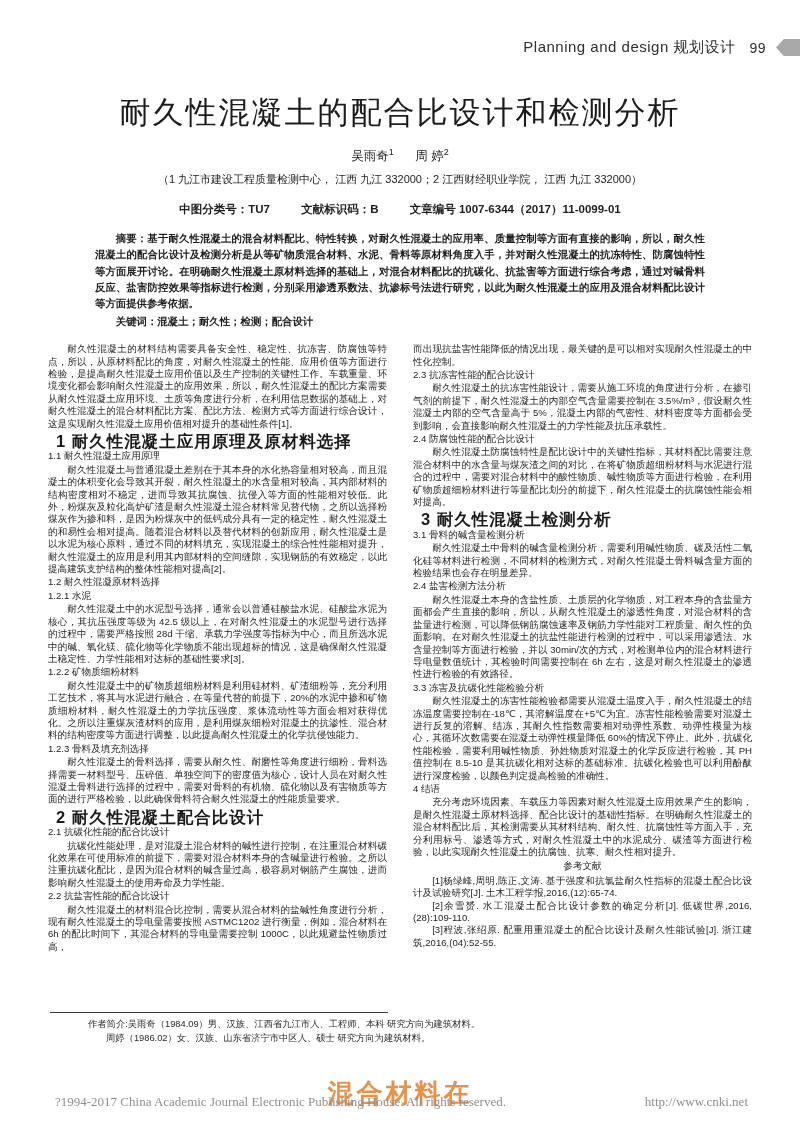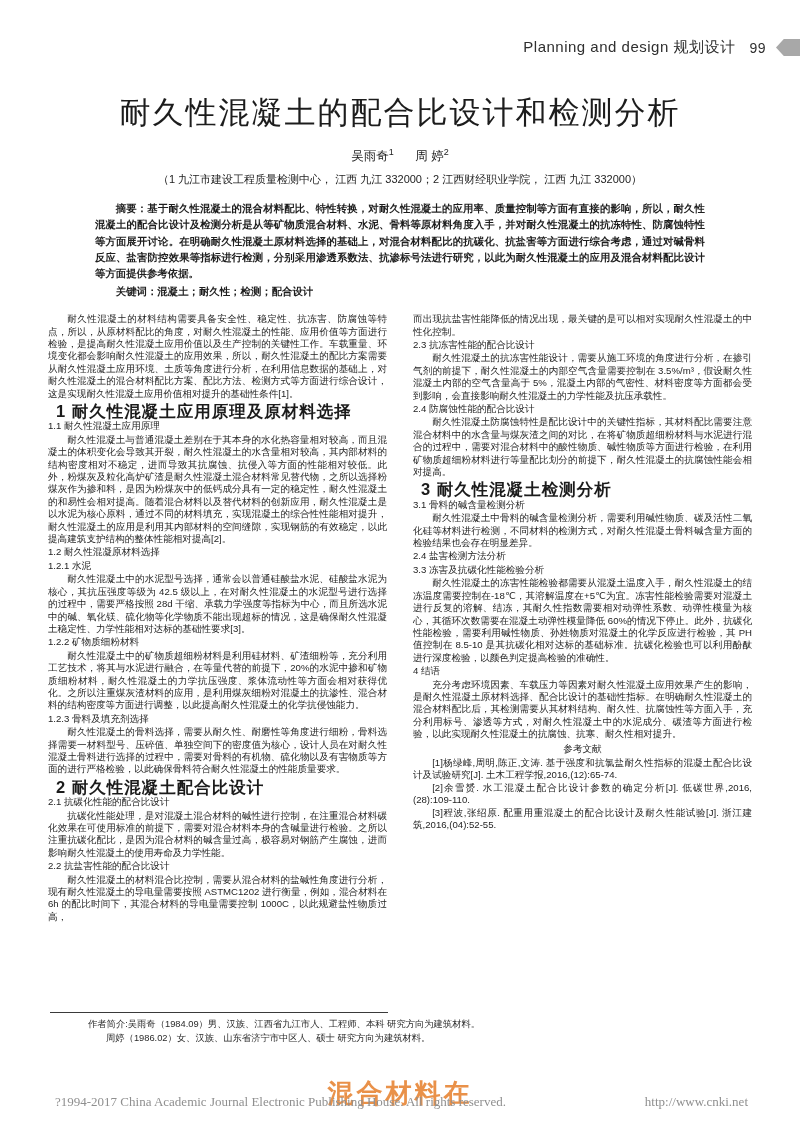--- a/index.html
+++ b/index.html
@@ -70,20 +70,25 @@
     <span class="arrow"></span>
   </div>
 
   <div class="front">
     <div class="title">耐久性混凝土的配合比设计和检测分析</div>
     <div class="authors">
       <span>吴雨奇</span><sup>1</sup>
       <span class="a2">周 婷</span><sup>2</sup>
     </div>
     <div class="affil">（1 九江市建设工程质量检测中心， 江西 九江 332000；2 江西财经职业学院， 江西 九江 332000）</div>
+    <div class="meta">
+      <span>中图分类号：TU7</span>
+      <span>文献标识码：B</span>
+      <span>文章编号 1007-6344（2017）11-0099-01</span>
+    </div>
     <div class="abs">
       <div class="abstract">摘要：基于耐久性混凝土的混合材料配比、特性转换，对耐久性混凝土的应用率、质量控制等方面有直接的影响，所以，耐久性混凝土的配合比设计及检测分析是从等矿物质混合材料、水泥、骨料等原材料角度入手，并对耐久性混凝土的抗冻特性、防腐蚀特性等方面展开讨论。在明确耐久性混凝土原材料选择的基础上，对混合材料配比的抗碳化、抗盐害等方面进行综合考虑，通过对碱骨料反应、盐害防控效果等指标进行检测，分别采用渗透系数法、抗渗标号法进行研究，以此为耐久性混凝土的应用及混合材料配比设计等方面提供参考依据。</div>
       <div class="keywords">关键词：混凝土；耐久性；检测；配合设计</div>
     </div>
   </div>
 
   <div class="cols">
     <div class="col">
         <div class="blk p">耐久性混凝土的材料结构需要具备安全性、稳定性、抗冻害、防腐蚀等特点，所以，从原材料配比的角度，对耐久性混凝土的性能、应用价值等方面进行检验，是提高耐久性混凝土应用价值以及生产控制的关键性工作。车载重量、环境变化都会影响耐久性混凝土的应用效果，所以，耐久性混凝土的配比方案需要从耐久性混凝土应用环境、土质等角度进行分析，在利用信息数据的基础上，对耐久性混凝土的混合材料配比方案、配比方法、检测方式等方面进行综合设计，这是实现耐久性混凝土应用价值相对提升的基础性条件[1]。</div>
         <div class="blk h1">1 耐久性混凝土应用原理及原材料选择</div>
@@ -105,20 +110,21 @@
     <div class="col">
         <div class="blk pc">而出现抗盐害性能降低的情况出现，最关键的是可以相对实现耐久性混凝土的中性化控制。</div>
         <div class="blk h2">2.3 抗冻害性能的配合比设计</div>
         <div class="blk p">耐久性混凝土的抗冻害性能设计，需要从施工环境的角度进行分析，在掺引气剂的前提下，耐久性混凝土的内部空气含量需要控制在 3.5%/m³，假设耐久性混凝土内部的空气含量高于 5%，混凝土内部的气密性、材料密度等方面都会受到影响，会直接影响耐久性混凝土的力学性能及抗压承载性。</div>
         <div class="blk h2">2.4 防腐蚀性能的配合比设计</div>
         <div class="blk p">耐久性混凝土防腐蚀特性是配比设计中的关键性指标，其材料配比需要注意混合材料中的水含量与煤灰渣之间的对比，在将矿物质超细粉材料与水泥进行混合的过程中，需要对混合材料中的酸性物质、碱性物质等方面进行检验，在利用矿物质超细粉材料进行等量配比划分的前提下，耐久性混凝土的抗腐蚀性能会相对提高。</div>
         <div class="blk h1">3 耐久性混凝土检测分析</div>
         <div class="blk h2">3.1 骨料的碱含量检测分析</div>
         <div class="blk p">耐久性混凝土中骨料的碱含量检测分析，需要利用碱性物质、碳及活性二氧化硅等材料进行检测，不同材料的检测方式，对耐久性混凝土骨料碱含量方面的检验结果也会存在明显差异。</div>
         <div class="blk h2">2.4 盐害检测方法分析</div>
+        <div class="blk p">耐久性混凝土本身的含盐性质、土质层的化学物质，对工程本身的含盐量方面都会产生直接的影响，所以，从耐久性混凝土的渗透性角度，对混合材料的含盐量进行检测，可以降低钢筋腐蚀速率及钢筋力学性能对工程质量、耐久性的负面影响。在对耐久性混凝土的抗盐性能进行检测的过程中，可以采用渗透法、水含量控制等方面进行检验，并以 30min/次的方式，对检测单位内的混合材料进行导电量数值统计，其检验时间需要控制在 6h 左右，这是对耐久性混凝土的渗透性进行检验的有效路径。</div>
         <div class="blk h2">3.3 冻害及抗碳化性能检验分析</div>
         <div class="blk p">耐久性混凝土的冻害性能检验都需要从混凝土温度入手，耐久性混凝土的结冻温度需要控制在-18℃，其溶解温度在+5℃为宜。冻害性能检验需要对混凝土进行反复的溶解、结冻，其耐久性指数需要相对动弹性系数、动弹性模量为核心，其循环次数需要在混凝土动弹性模量降低 60%的情况下停止。此外，抗碳化性能检验，需要利用碱性物质、孙姓物质对混凝土的化学反应进行检验，其 PH 值控制在 8.5-10 是其抗碳化相对达标的基础标准。抗碳化检验也可以利用酚酞进行深度检验，以颜色判定提高检验的准确性。</div>
         <div class="blk h2">4 结语</div>
         <div class="blk p">充分考虑环境因素、车载压力等因素对耐久性混凝土应用效果产生的影响，是耐久性混凝土原材料选择、配合比设计的基础性指标。在明确耐久性混凝土的混合材料配比后，其检测需要从其材料结构、耐久性、抗腐蚀性等方面入手，充分利用标号、渗透等方式，对耐久性混凝土中的水泥成分、碳渣等方面进行检验，以此实现耐久性混凝土的抗腐蚀、抗寒、耐久性相对提升。</div>
         <div class="blk center">参考文献</div>
         <div class="blk ref">[1]杨绿峰,周明,陈正,文涛. 基于强度和抗氯盐耐久性指标的混凝土配合比设计及试验研究[J]. 土木工程学报,2016,(12):65-74.</div>
         <div class="blk ref">[2]余雪赟. 水工混凝土配合比设计参数的确定分析[J]. 低碳世界,2016,(28):109-110.</div>
         <div class="blk ref">[3]程波,张绍原. 配重用重混凝土的配合比设计及耐久性能试验[J]. 浙江建筑,2016,(04):52-55.</div>
       </div>
   </div>

